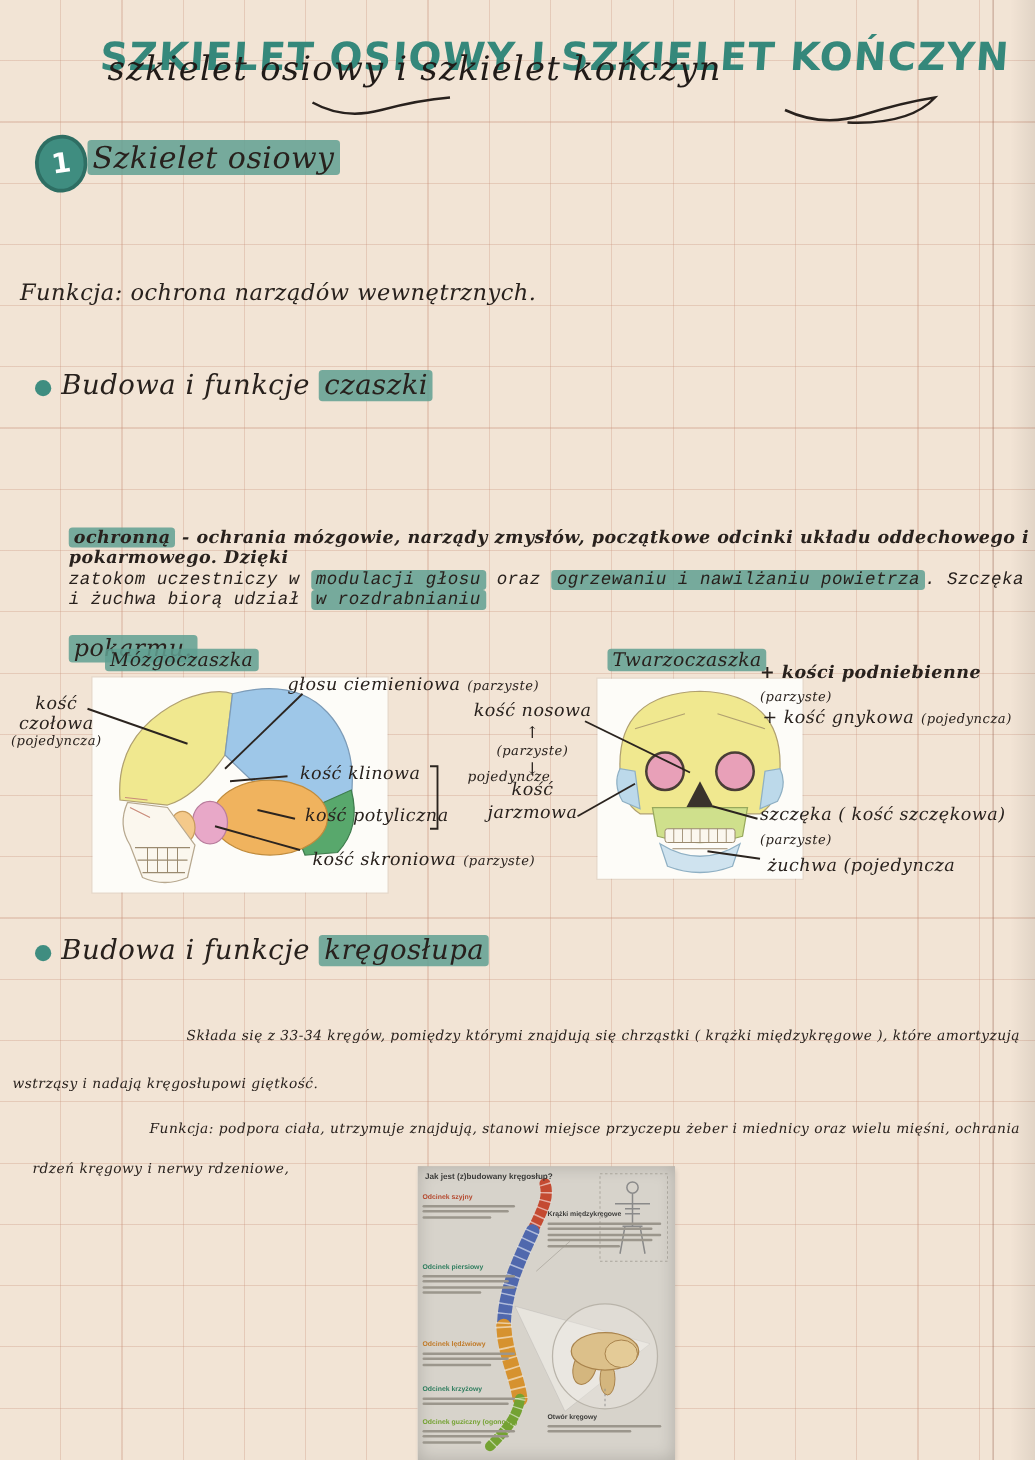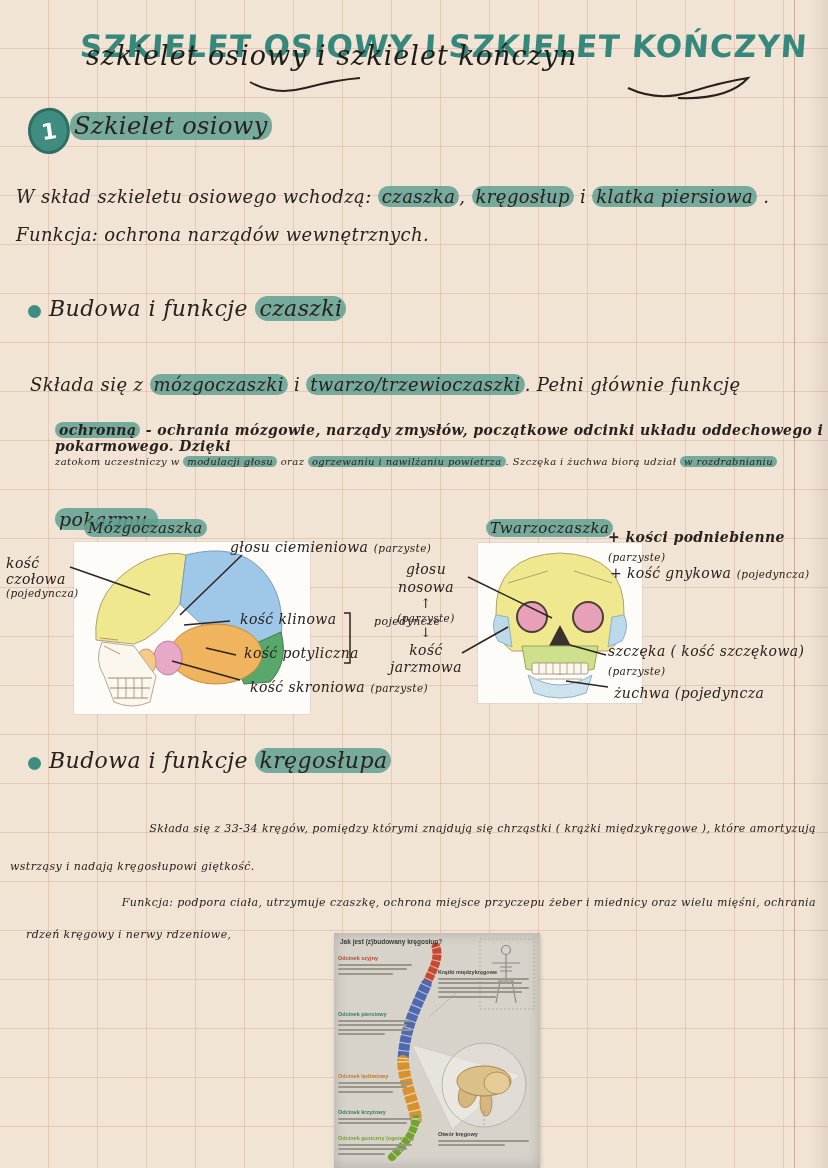--- a/index.html
+++ b/index.html
@@ -8,34 +8,34 @@
     background-color:#f2e4d5;
     background-image:
       repeating-linear-gradient(to right, transparent 0 48px, rgba(198,141,118,.30) 48px 49px),
       repeating-linear-gradient(to bottom, transparent 0 48px, rgba(198,141,118,.30) 48px 49px);
     font-family:"DejaVu Serif","Liberation Serif",serif;
     color:#28211d;
   }
   .edge-line{position:absolute;top:0;bottom:0;left:794px;width:1px;background:rgba(150,100,80,.45);}
   .edge-shadow{position:absolute;top:0;bottom:0;right:0;width:20px;background:linear-gradient(to right,rgba(0,0,0,0),rgba(0,0,0,.07));}
   .hw{font-style:italic;letter-spacing:.4px;}
-  .hl{background:rgba(96,160,146,.85);padding:0 4px;border-radius:13px;-webkit-box-decoration-break:clone;box-decoration-break:clone;}
+  .hl{background:rgba(96,160,146,.85);padding:0 4px;border-radius:3px;-webkit-box-decoration-break:clone;box-decoration-break:clone;}
   .abs{position:absolute;}
   
   .title-block{left:80px;top:28px;width:710px;font-family:"DejaVu Sans","Liberation Sans",sans-serif;
     font-weight:bold;font-size:31px;letter-spacing:1px;color:#35887b;transform:skewX(-4deg);white-space:nowrap;}
   .title-script{left:86px;top:40px;width:710px;font-size:27px;color:#211b18;white-space:nowrap;letter-spacing:1px;}
   
   .sec-badge{left:28px;top:108px;width:36px;height:40px;background:#3f8d80;border:3px solid #2e6e63;
     border-radius:50% 46% 52% 48%;color:#fff;font-family:"DejaVu Sans",sans-serif;font-weight:bold;
     font-size:22px;display:flex;align-items:center;justify-content:center;transform:rotate(-8deg);}
   .sec-title{left:70px;top:112px;font-size:24px;}
   .bullet{width:13px;height:13px;border-radius:50%;background:#3f8d80;display:inline-block;margin-right:8px;vertical-align:middle;}
   .h2{font-size:22px;}
-  .t18{font-size:18px;} .t15{font-size:11px;text-align:right;} .t14{font-size:14px;font-weight:bold;} .t13{font-size:19px;margin-top:20px;} .t12{font-size:10px;}
+  .t18{font-size:18px;} .t15{font-size:11px;text-align:right;} .t14{font-size:14px;font-weight:bold;} .t13{font-size:19px;margin-top:20px;} .t12{font-size:14px;font-family:Liberation Mono, monospace;}
   .lbl{font-size:14px;} .lbl-s{font-size:10.5px;}
   .img-card{background:#fdfcf8;box-shadow:0 0 0 1px rgba(0,0,0,.05);}
   
   #poster{left:334px;top:933px;width:206px;height:235px;background:#d7d3cb;
     box-shadow:inset 0 0 14px rgba(0,0,0,.18), 1px 2px 4px rgba(0,0,0,.15);
     font-family:"Liberation Sans","DejaVu Sans",sans-serif;color:#3a3a38;}
   .p-title{position:absolute;left:6px;top:5px;font-size:6.5px;font-weight:bold;}
   .p-block{position:absolute;}
   .p-head{font-size:5.5px;font-weight:bold;line-height:1.15;}
   .bl{height:2px;background:#9b968c;margin:2.5px 0;border-radius:1px;}
@@ -51,28 +51,26 @@
   <div class="abs title-block">SZKIELET OSIOWY I SZKIELET KOŃCZYN</div>
   <div class="abs title-script hw">szkielet osiowy i szkielet kończyn</div>
   <svg class="abs" style="left:0;top:0;width:828px;height:110px" viewBox="0 0 828 110">
     <path d="M250,82 q25,14 55,6 t55,-10" fill="none" stroke="#28211d" stroke-width="2"></path>
     <path d="M628,88 q30,14 62,4 t58,-14 q-20,22 -70,20" fill="none" stroke="#28211d" stroke-width="2"></path>
   </svg>
 
   <div class="abs sec-badge">1</div>
   <div class="abs sec-title hw"><span class="hl">Szkielet osiowy</span></div>
 
-  <div class="abs hw t18" style="left:16px;top:186px;width:800px"><span>W skład szkieletu osiowego wchodzą: </span><span class="hl">czaszka</span><span>, </span><span class="hl">kręgosłup</span><span> i </span><span class="hl">klatka piersiowa</span><span> .</span></div>
   <div class="abs hw t18" style="left:16px;top:224px">Funkcja: ochrona narządów wewnętrznych.</div>
 
   <div class="abs" style="left:28px;top:296px">
     <span class="bullet"></span><span class="hw h2"><span>Budowa i funkcje </span><span class="hl">czaszki</span></span>
   </div>
 
-  <div class="abs hw t18" style="left:30px;top:374px;width:790px"><span>Składa się z </span><span class="hl">mózgoczaszki</span><span> i </span><span class="hl">twarzo/trzewioczaszki</span><span>. Pełni głównie funkcję</span></div>
   <div class="abs hw t14" style="left:55px;top:422px;width:770px"><span class="hl">ochronną</span><span> - ochrania mózgowie, narządy zmysłów, początkowe odcinki układu oddechowego i pokarmowego. Dzięki</span></div>
   <div class="abs hw t12" style="left:55px;top:456px;width:770px"><span>zatokom uczestniczy w </span><span class="hl">modulacji głosu</span><span> oraz </span><span class="hl">ogrzewaniu i nawilżaniu powietrza</span><span>. Szczęka i żuchwa biorą udział </span><span class="hl">w rozdrabnianiu</span></div>
   <div class="abs hw t13" style="left:55px;top:488px"><span class="hl">pokarmu.</span></div>
 
   <div class="abs" style="left:0;top:515px;width:828px;height:215px">
 
     <div class="abs img-card" style="left:74px;top:27px;width:236px;height:172px">
       <svg width="236" height="172" viewBox="0 0 236 172">
         <path d="M22,98 Q18,44 72,18 Q98,8 112,13 L106,62 Q82,96 60,102 Z" fill="#f0e88f" stroke="#b0a070" stroke-width="1"></path>
         <path d="M112,13 Q162,0 188,28 Q212,54 207,96 L152,106 L106,62 Z" fill="#9ec7e8" stroke="#7d9cb8" stroke-width="1"></path>
@@ -113,53 +111,53 @@
         <path d="M240,165 L172,146"></path>
         <path d="M468,62 L552,103"></path>
         <path d="M462,138 L508,112"></path>
         <path d="M606,140 L570,130"></path>
         <path d="M608,172 L566,166"></path>
         <path d="M344,98 h6 v50 h-6"></path>
       </g>
     </svg>
 
     <div class="abs hw" style="left:84px;top:4px;font-size:15px"><span class="hl">Mózgoczaszka</span></div>
-    <div class="abs hw" style="left:6px;top:40px;width:78px;text-align:left;line-height:1.15">
+    <div class="abs hw" style="left:6px;top:40px;width:78px;text-align:center;line-height:1.15">
       <div class="lbl">kość</div>
       <div class="lbl">czołowa</div>
       <div class="lbl-s">(pojedyncza)</div>
     </div>
     <div class="abs hw" style="left:230px;top:22px"><span class="lbl">głosu ciemieniowa</span> <span class="lbl-s">(parzyste)</span></div>
     <div class="abs hw lbl" style="left:240px;top:96px">kość klinowa</div>
     <div class="abs hw" style="left:374px;top:100px;font-size:11px">pojedyncze</div>
     <div class="abs hw lbl" style="left:244px;top:130px">kość potyliczna</div>
     <div class="abs hw" style="left:250px;top:162px"><span class="lbl">kość skroniowa</span> <span class="lbl-s">(parzyste)</span></div>
 
     <div class="abs hw" style="left:378px;top:46px;width:96px;text-align:center;line-height:1.25">
-      <div class="lbl">głosu nosowa</div>
+      <div class="lbl">kość nosowa</div>
       <div style="font-size:13px">↑</div>
       <div class="lbl-s">(parzyste)</div>
       <div style="font-size:13px">↓</div>
       <div class="lbl">kość jarzmowa</div>
     </div>
 
     <div class="abs hw" style="left:486px;top:4px;font-size:15px"><span class="hl">Twarzoczaszka</span></div>
     <div class="abs hw" style="left:608px;top:12px"><span class="lbl" style="font-weight:bold">+ kości podniebienne</span> <span class="lbl-s">(parzyste)</span></div>
     <div class="abs hw" style="left:610px;top:48px"><span class="lbl" style="font-weight:normal">+ kość gnykowa</span> <span class="lbl-s">(pojedyncza)</span></div>
     <div class="abs hw" style="left:608px;top:126px"><span class="lbl">szczęka ( kość szczękowa)</span><span class="lbl-s">(parzyste)</span></div>
     <div class="abs hw lbl" style="left:614px;top:170px">żuchwa (pojedyncza</div>
   </div>
 
   <div class="abs" style="left:28px;top:748px">
     <span class="bullet"></span><span class="hw h2"><span>Budowa i funkcje </span><span class="hl">kręgosłupa</span></span>
   </div>
 
   <div class="abs hw t15" style="left:26px;top:822px;width:790px">Składa się z 33-34 kręgów, pomiędzy którymi znajdują się chrząstki ( krążki międzykręgowe ), które amortyzują</div>
   <div class="abs hw t15" style="left:10px;top:860px">wstrząsy i nadają kręgosłupowi giętkość.</div>
-  <div class="abs hw t15" style="left:26px;top:896px;width:790px">Funkcja: podpora ciała, utrzymuje czaszkę, ochrona miejsce przyczepu żeber i miednicy oraz wielu mięśni, ochrania</div>
+  <div class="abs hw t15" style="left:26px;top:896px;width:790px">Funkcja: podpora ciała, utrzymuje znajdują, stanowi miejsce przyczepu żeber i miednicy oraz wielu mięśni, ochrania</div>
   <div class="abs hw t15" style="left:26px;top:928px">rdzeń kręgowy i nerwy rdzeniowe,</div>
 
   <div id="poster" class="abs">
     <svg class="abs" style="left:0;top:0" width="206" height="235" viewBox="0 0 206 235">
       <polygon points="78,112 118,196 186,142" fill="rgba(250,248,243,.45)" stroke="rgba(150,150,150,.35)" stroke-width=".5"></polygon>
       <circle cx="150" cy="152" r="42" fill="rgba(240,238,232,.35)" stroke="#b9b4aa" stroke-width="1"></circle>
       <path d="M95,84 L122,60" stroke="#b0aba2" stroke-width=".7"></path>
       <rect x="146" y="6" width="54" height="70" fill="none" stroke="#aaa69d" stroke-dasharray="2,2" stroke-width=".8"></rect>
       <g stroke="#8a8a8a" stroke-width="1.2" fill="none">
         <circle cx="172" cy="17" r="4.5"></circle>

